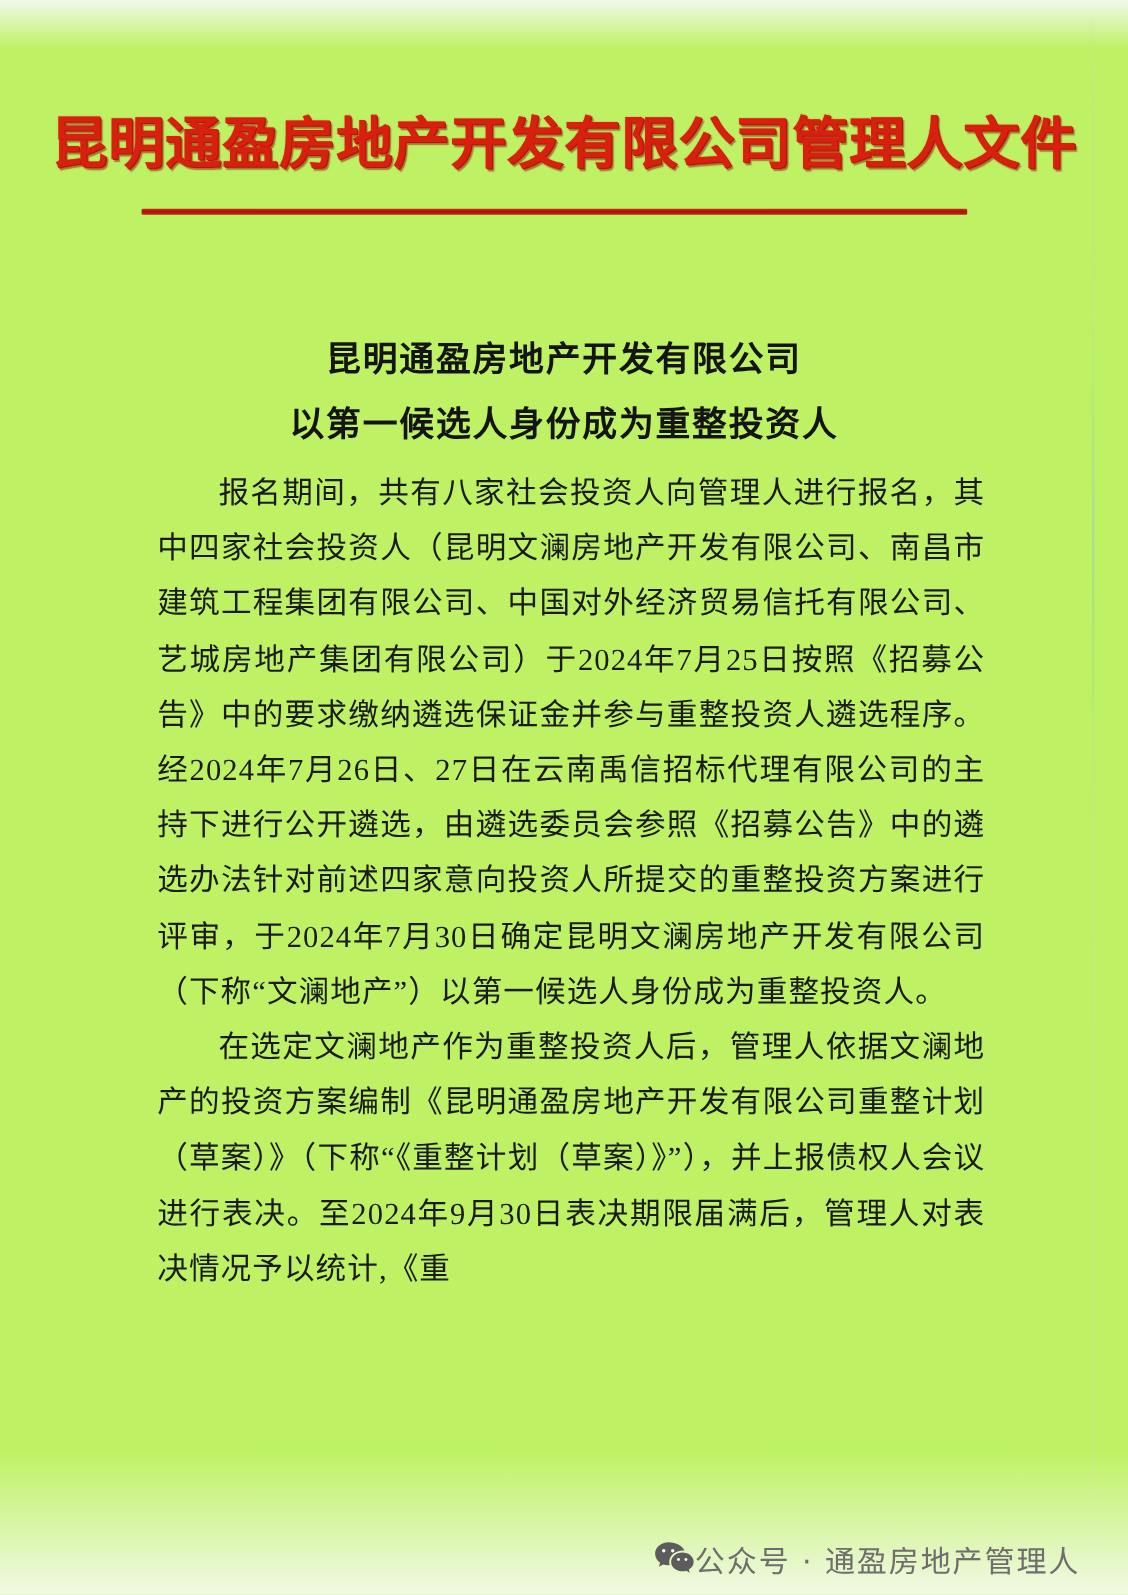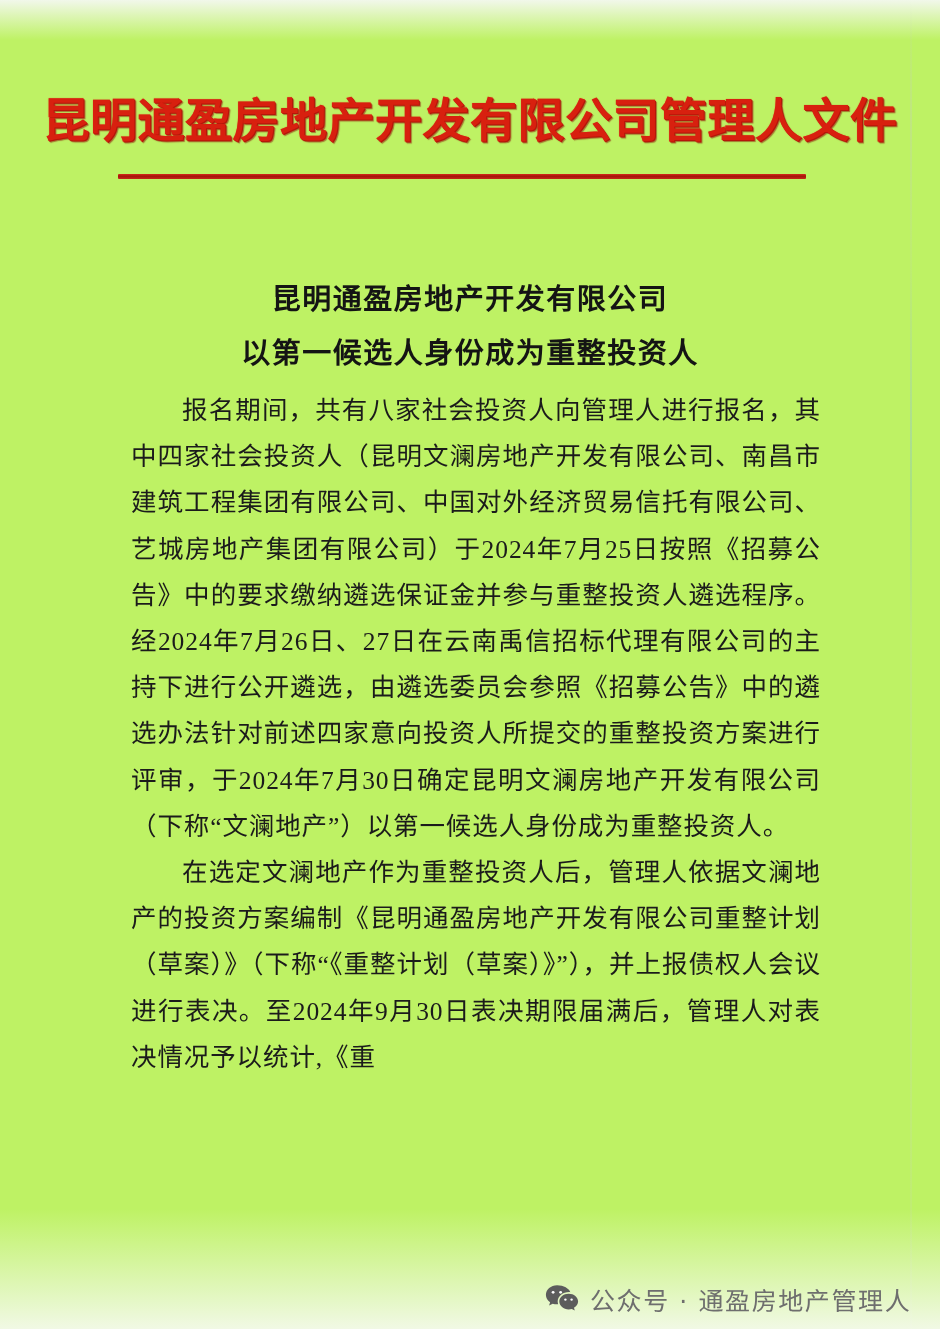--- a/index.html
+++ b/index.html
@@ -117,21 +117,20 @@
     word-break: break-all;
   }
 
   
   .wechat-footer {
     position: absolute;
     left: 545px;
     top: 1281px;
     display: flex;
     align-items: center;
-    gap: 11px;
   }
   .wechat-icon {
     width: 34px;
     height: 30px;
     display: block;
   }
   .wechat-label {
     font-family: "DejaVu Sans", "Liberation Sans", sans-serif;
     font-size: 25px;
     color: #6e6e6e;

